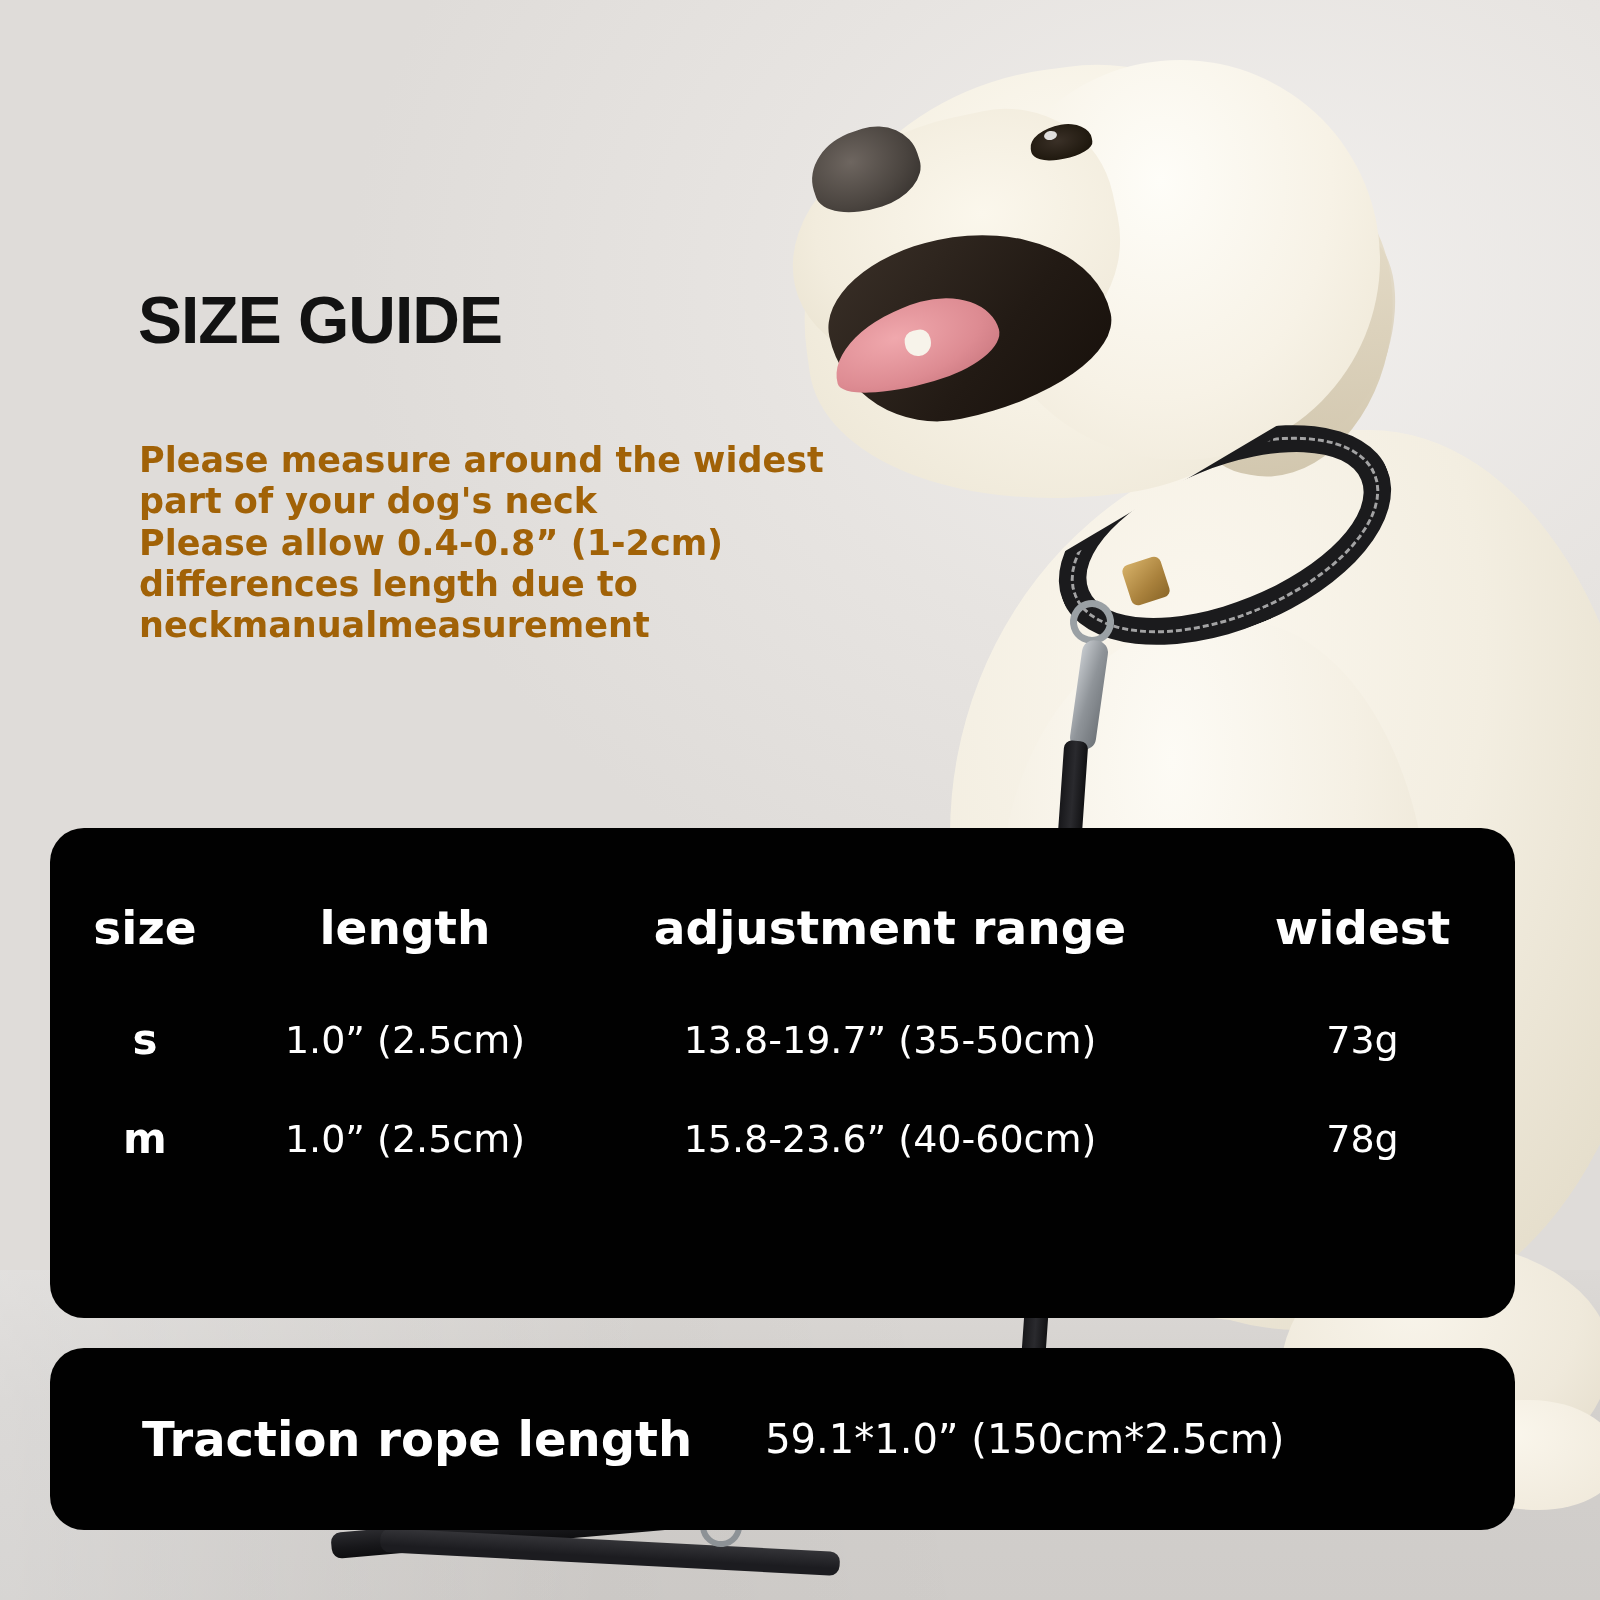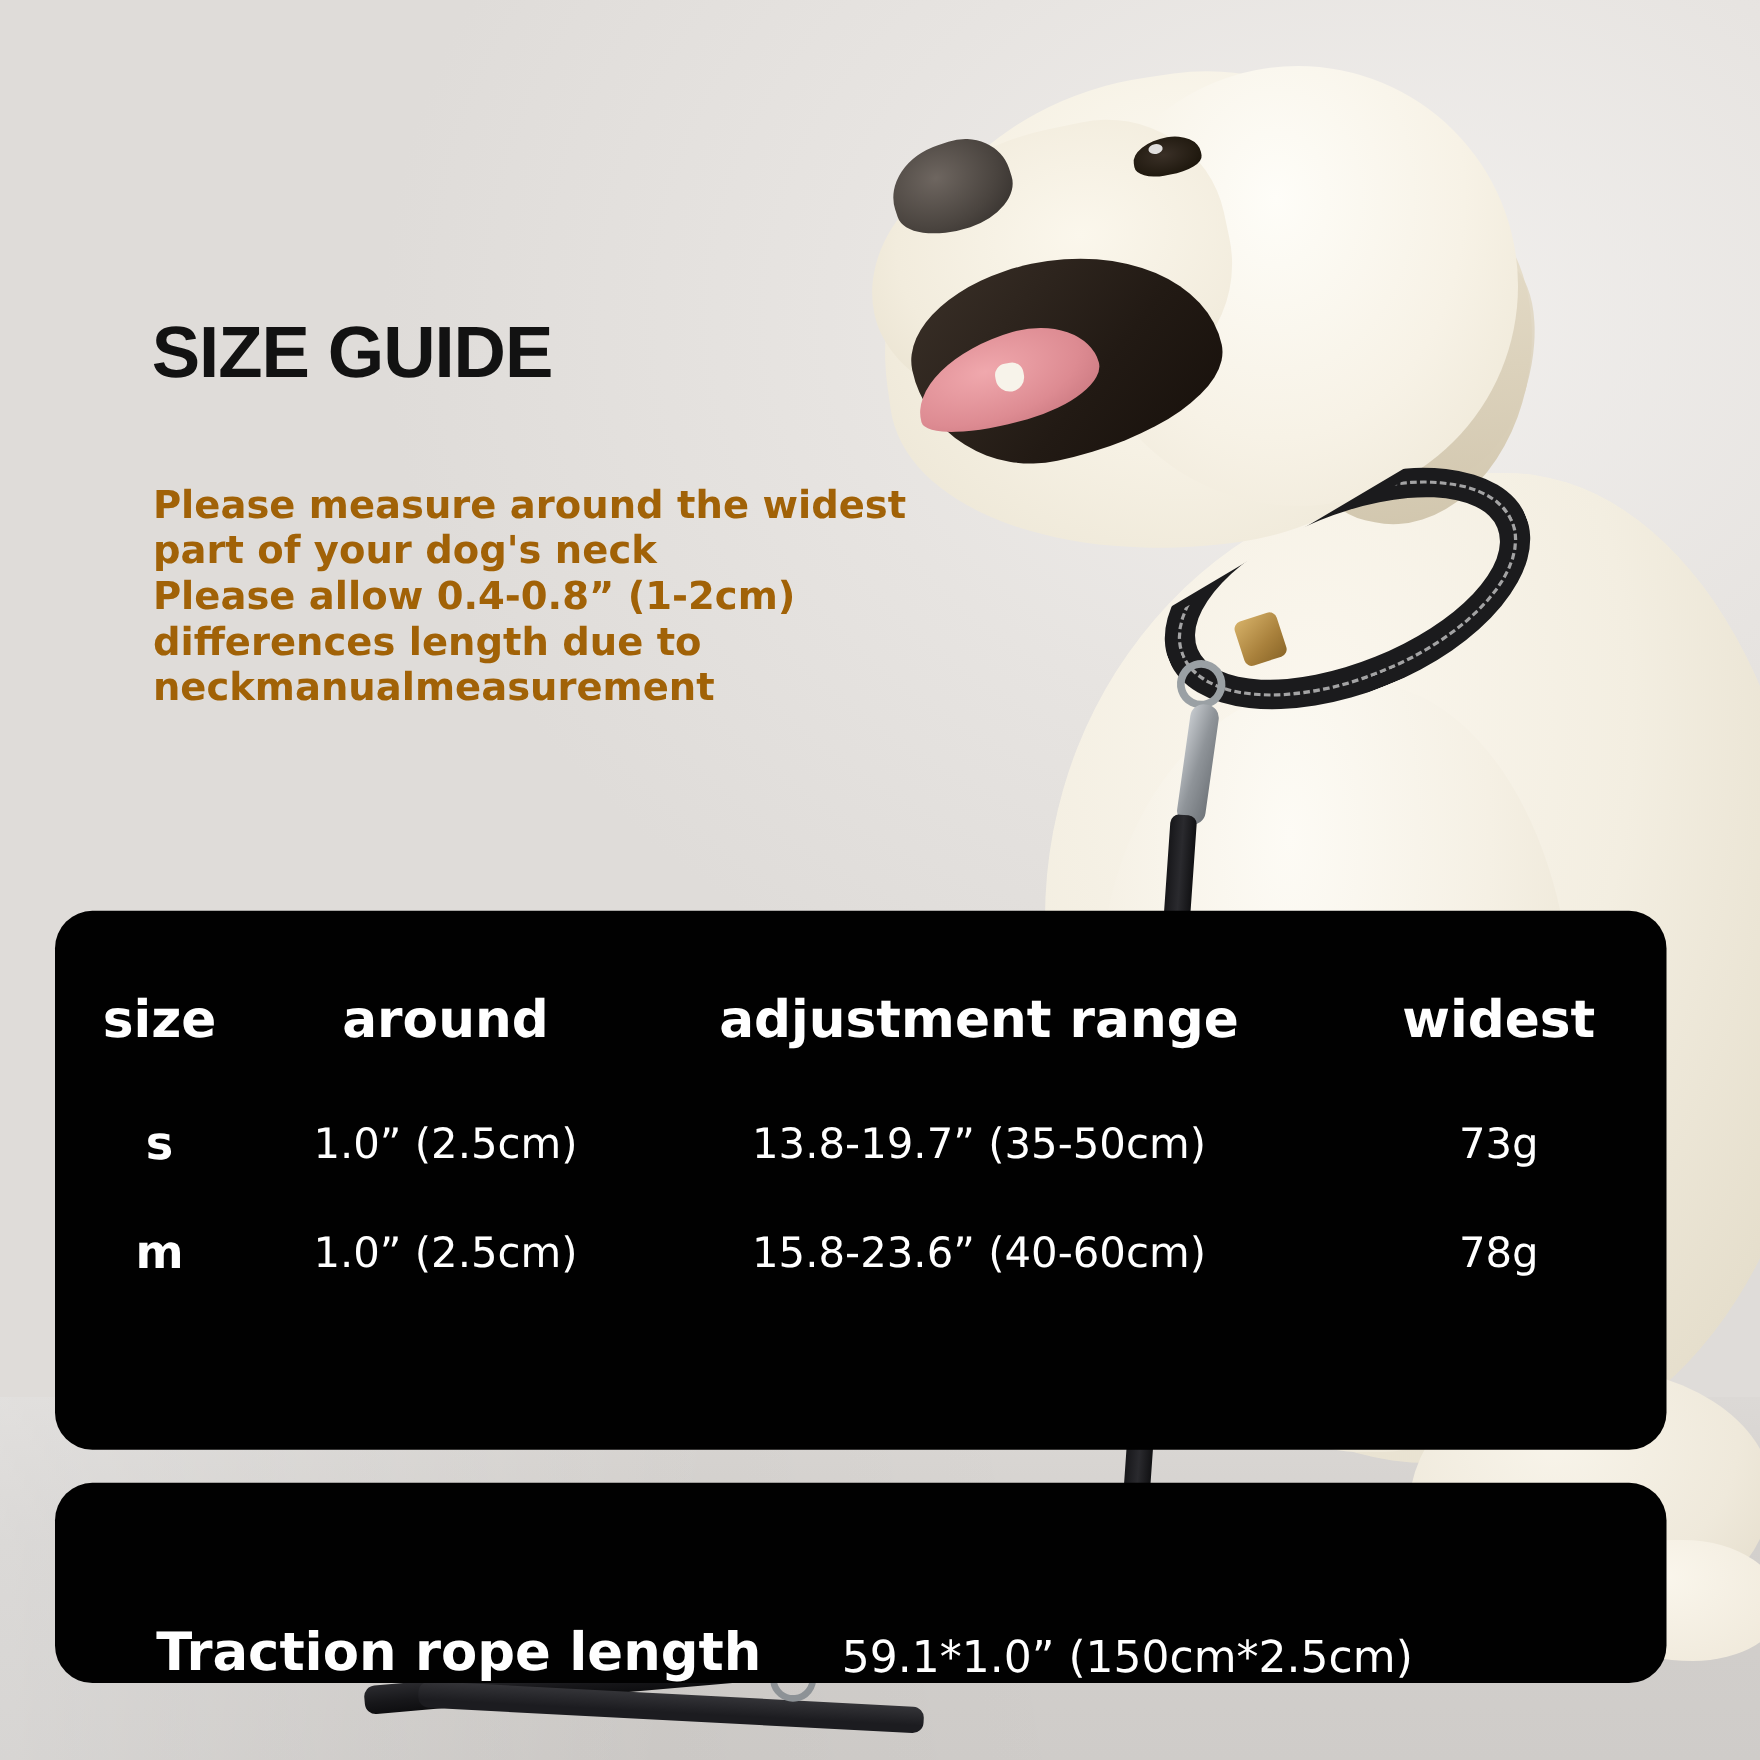--- a/index.html
+++ b/index.html
@@ -284,21 +284,21 @@
   .col-size   { width: 190px; }
   .col-width  { width: 330px; }
   .col-range  { width: 640px; }
   .col-weight { width: 305px; }
 
   
   .footer-panel {
     left: 50px; top: 1348px;
     width: 1465px; height: 182px;
     display: flex;
-    align-items: flex-end;
+    align-items: center;
     padding-left: 92px;
     color: #fff;
   }
   .footer-label {
     font-family: "DejaVu Sans", sans-serif;
     font-weight: bold;
     font-size: 48px;
     white-space: nowrap;
   }
   .footer-value {
@@ -347,21 +347,21 @@
 part of your dog's neck
 Please allow 0.4-0.8”  (1-2cm)
 differences length due to
 neckmanualmeasurement</div>
 
   <div class="panel table-panel">
     <table class="tbl">
       <thead>
         <tr>
           <th class="col-size">size</th>
-          <th class="col-width">around</th>
+          <th class="col-width">length</th>
           <th class="col-range">adjustment range</th>
           <th class="col-weight">widest</th>
         </tr>
       </thead>
       <tbody>
         <tr>
           <td class="size-cell">s</td>
           <td>1.0”  (2.5cm)</td>
           <td>13.8-19.7”  (35-50cm)</td>
           <td>73g</td>

